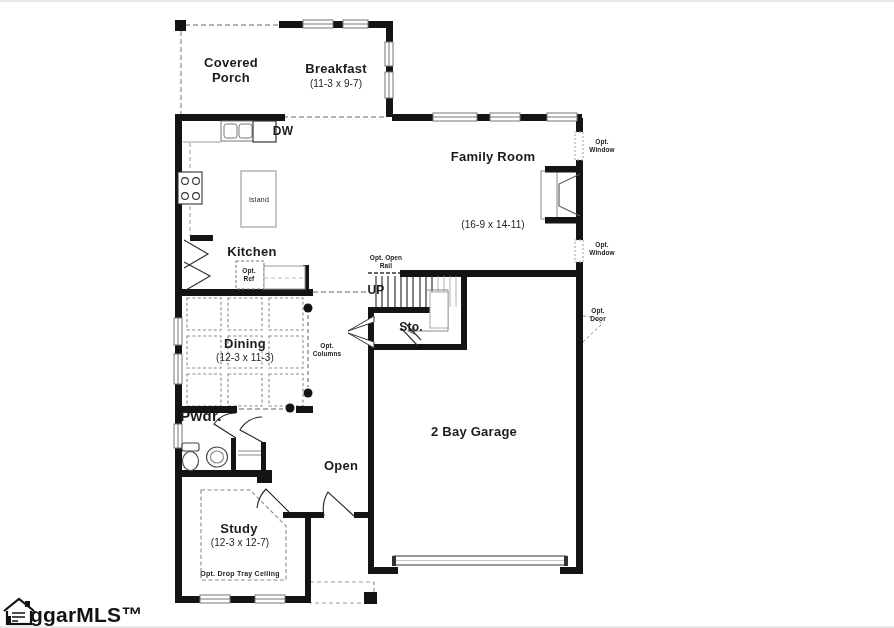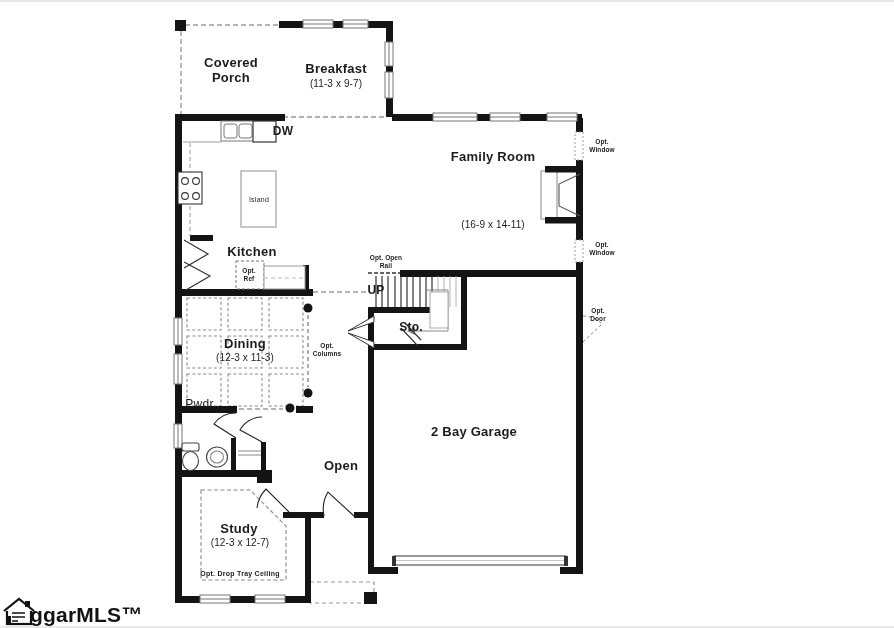--- a/index.html
+++ b/index.html
@@ -225,21 +225,21 @@
   <div class="lbl room" style="left:245px;top:344px;">Dining</div>
   <div class="lbl dim" style="left:245px;top:358px;">(12-3 x 11-3)</div>
 
   <div class="lbl tiny" style="left:327px;top:350px;width:34px;">Opt. Columns</div>
   <div class="lbl tiny" style="left:249px;top:275px;width:22px;">Opt. Ref</div>
   <div class="lbl tiny" style="left:386px;top:262px;width:44px;">Opt. Open Rail</div>
 
   <div class="lbl small" style="left:357px;top:291px;font-weight:700;">UP</div>
   <div class="lbl small" style="left:392px;top:328px;text-align:center;">Sto.</div>
 
-  <div class="lbl" style="left:201px;top:405px;font-size:12px;font-weight:400;">Pwdr.</div>
+  <div class="lbl" style="left:201px;top:416px;font-size:15px;font-weight:700;">Pwdr.</div>
   <div class="lbl room" style="left:341px;top:466px;">Open</div>
   <div class="lbl room" style="left:474px;top:432px;">2 Bay Garage</div>
 
   <div class="lbl room" style="left:239px;top:529px;">Study</div>
   <div class="lbl dim" style="left:240px;top:543px;">(12-3 x 12-7)</div>
   <div class="lbl" style="left:240px;top:574px;font-size:7px;font-weight:600;">Opt. Drop Tray Ceiling</div>
 
   <div class="lbl tiny" style="left:602px;top:146px;width:34px;">Opt. Window</div>
   <div class="lbl tiny" style="left:602px;top:249px;width:34px;">Opt. Window</div>
   <div class="lbl tiny" style="left:598px;top:315px;width:24px;">Opt. Door</div>

